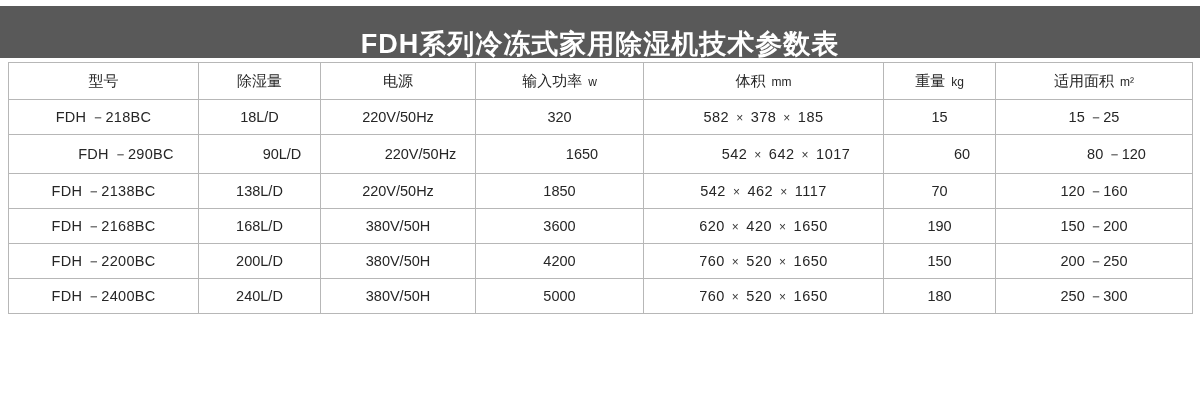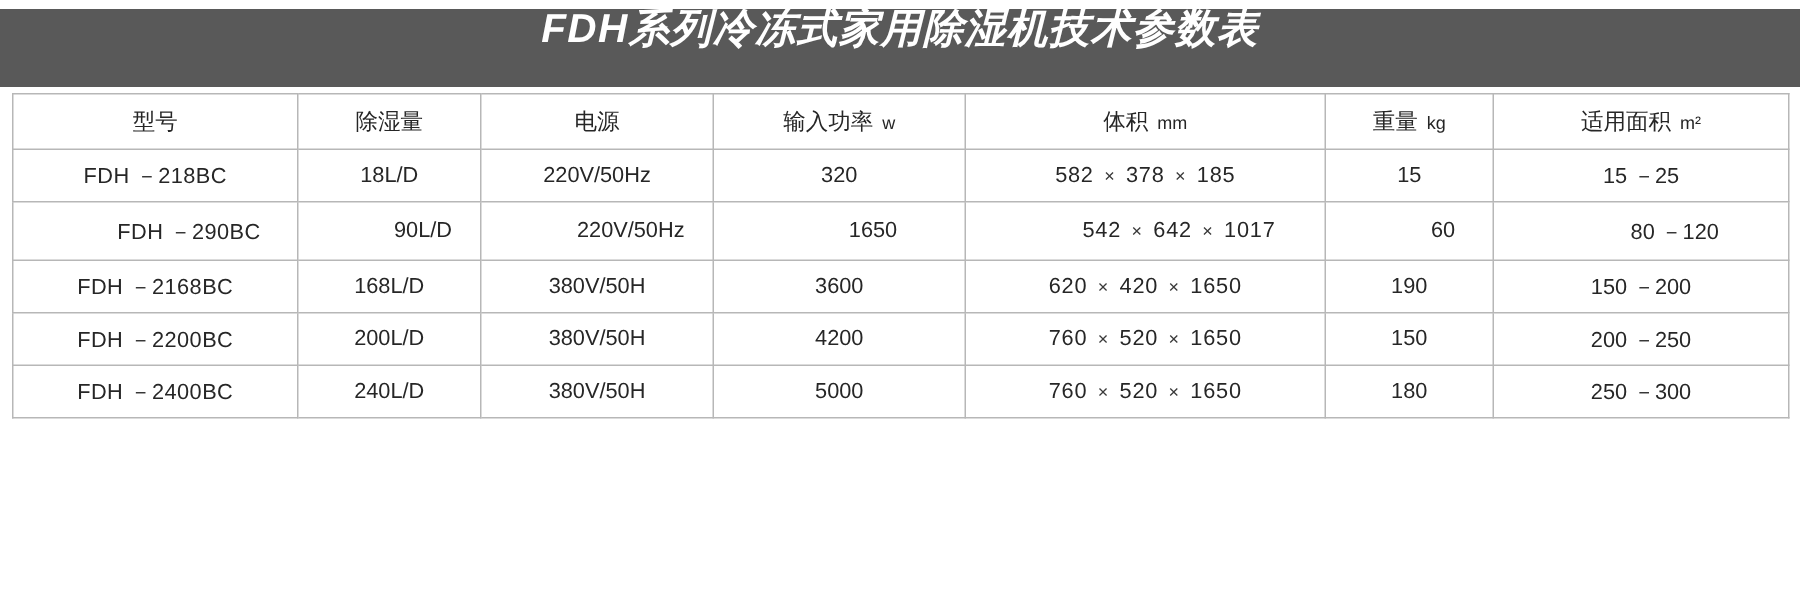--- a/index.html
+++ b/index.html
@@ -21,23 +21,22 @@
     background: #ffffff;
   }
   .title-bar {
     position: absolute;
     left: 0;
     top: 6px;
     width: 1200px;
     height: 52px;
     background: #595959;
     display: flex;
-    align-items: flex-start;
+    align-items: flex-end;
     justify-content: center;
-    font-style: italic;
   }
   .title-bar .title-text {
     color: #ffffff;
     font-size: 27px;
     font-weight: bold;
     letter-spacing: 1px;
     line-height: 1;
   }
   table.spec {
     position: absolute;
@@ -141,20 +140,29 @@
       <tr class="tall">
         <td class="model">FDH －290BC</td>
         <td>90L/D</td>
         <td>220V/50Hz</td>
         <td>1650</td>
         <td class="vol"><span>542</span><span class="x">×</span><span>642</span><span class="x">×</span><span>1017</span></td>
         <td>60</td>
         <td>80 －120</td>
       </tr>
 
+      <tr>
+        <td class="model">FDH －2138BC</td>
+        <td>138L/D</td>
+        <td>220V/50Hz</td>
+        <td>1850</td>
+        <td class="vol"><span>542</span><span class="x">×</span><span>462</span><span class="x">×</span><span>1117</span></td>
+        <td>70</td>
+        <td>120 －160</td>
+      </tr>
 
       <tr>
         <td class="model">FDH －2168BC</td>
         <td>168L/D</td>
         <td>380V/50H</td>
         <td>3600</td>
         <td class="vol"><span>620</span><span class="x">×</span><span>420</span><span class="x">×</span><span>1650</span></td>
         <td>190</td>
         <td>150 －200</td>
       </tr>

